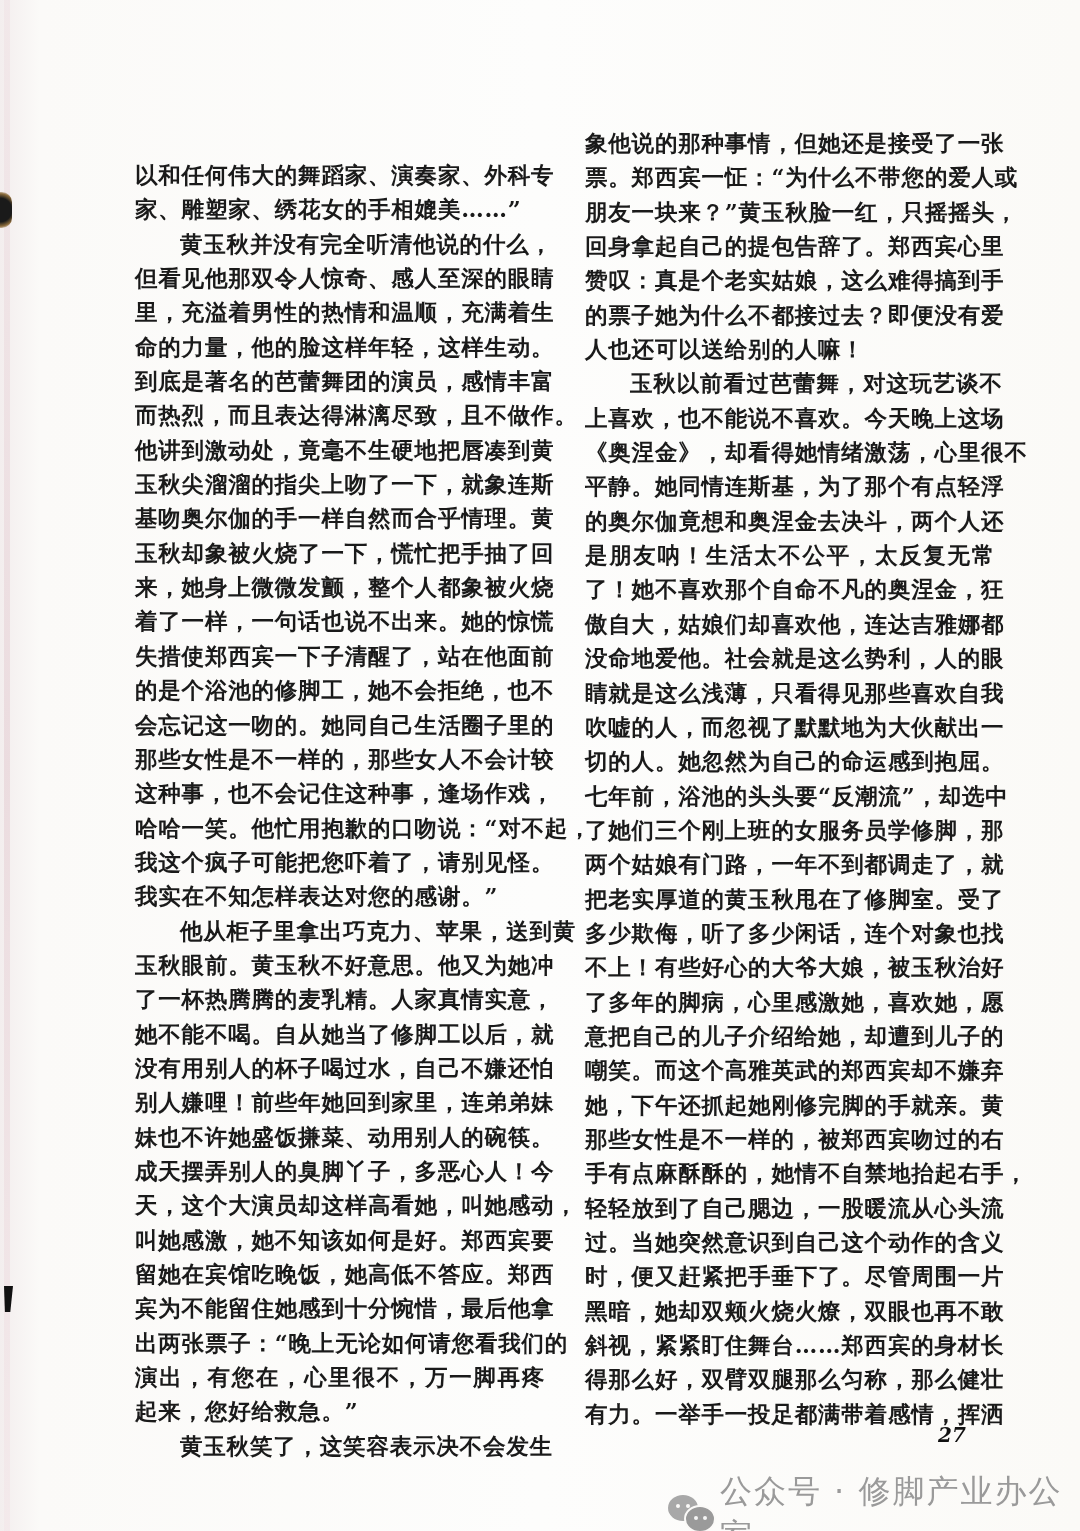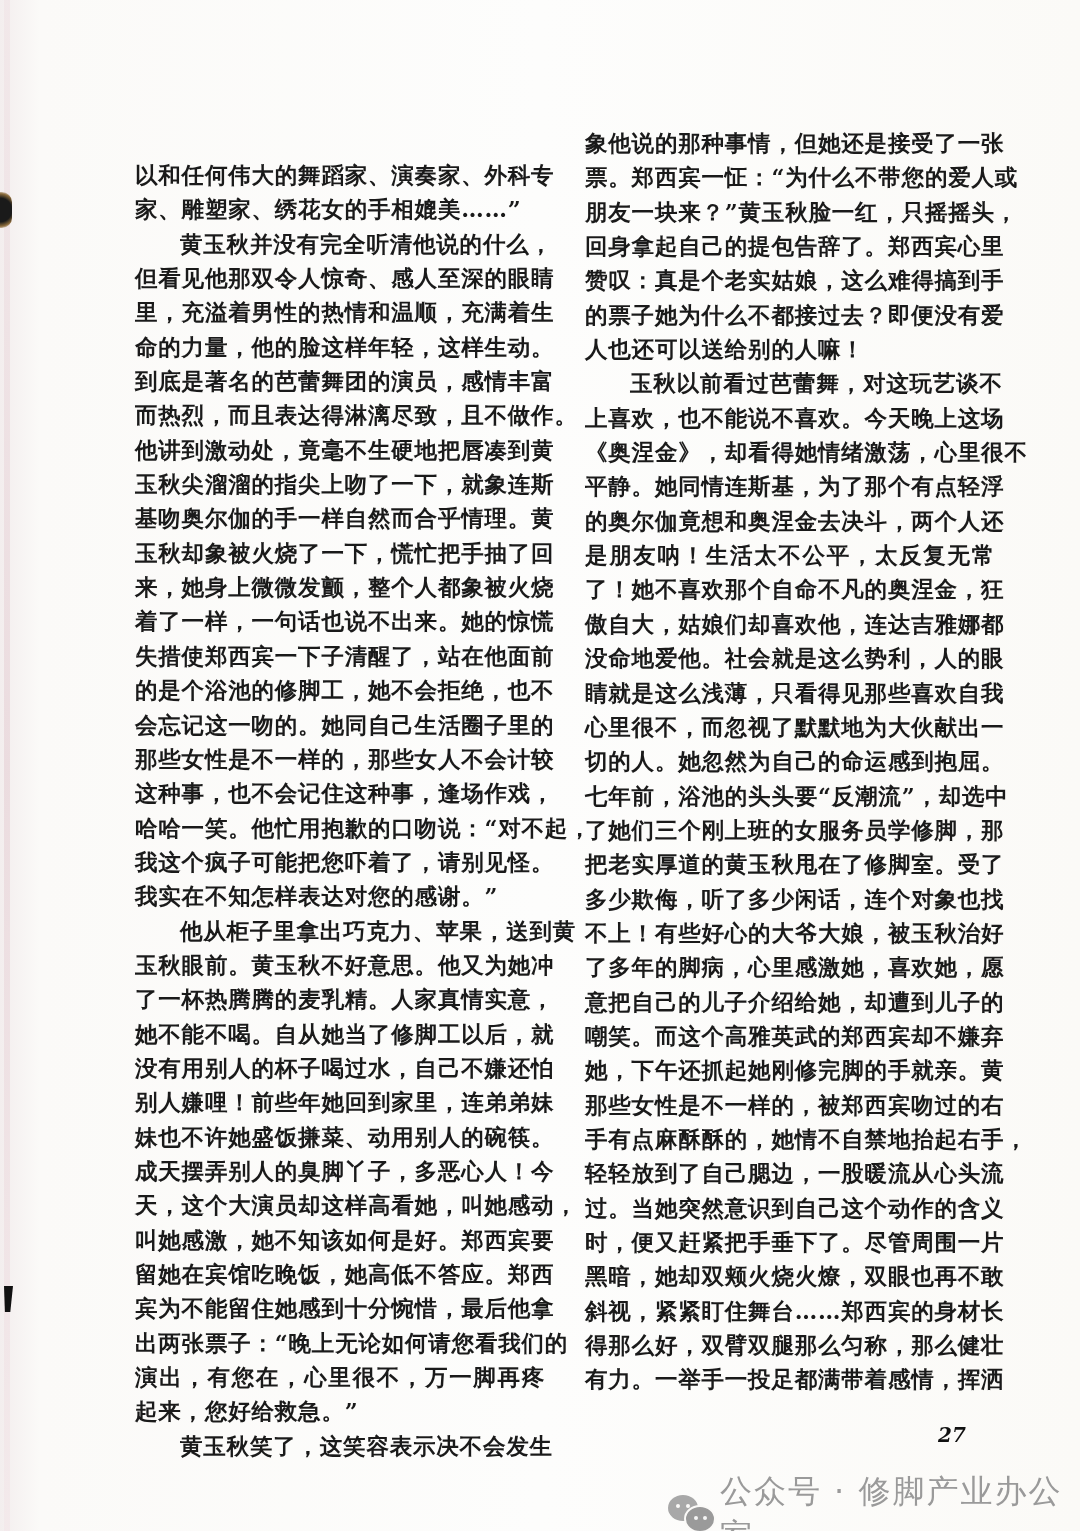--- a/index.html
+++ b/index.html
@@ -163,24 +163,25 @@
       <span class="line indent">玉秋以前看过芭蕾舞，对这玩艺谈不</span>
       <span class="line">上喜欢，也不能说不喜欢。今天晚上这场</span>
       <span class="line">《奥涅金》，却看得她情绪激荡，心里很不</span>
       <span class="line">平静。她同情连斯基，为了那个有点轻浮</span>
       <span class="line">的奥尔伽竟想和奥涅金去决斗，两个人还</span>
       <span class="line">是朋友呐！生活太不公平，太反复无常</span>
       <span class="line">了！她不喜欢那个自命不凡的奥涅金，狂</span>
       <span class="line">傲自大，姑娘们却喜欢他，连达吉雅娜都</span>
       <span class="line">没命地爱他。社会就是这么势利，人的眼</span>
       <span class="line">睛就是这么浅薄，只看得见那些喜欢自我</span>
-      <span class="line">心里很不，而忽视了默默地为大伙献出一</span>
+      <span class="line">吹嘘的人，而忽视了默默地为大伙献出一</span>
       <span class="line">切的人。她忽然为自己的命运感到抱屈。</span>
       <span class="line">七年前，浴池的头头要“反潮流”，却选中</span>
       <span class="line">了她们三个刚上班的女服务员学修脚，那</span>
+      <span class="line">两个姑娘有门路，一年不到都调走了，就</span>
       <span class="line">把老实厚道的黄玉秋甩在了修脚室。受了</span>
       <span class="line">多少欺侮，听了多少闲话，连个对象也找</span>
       <span class="line">不上！有些好心的大爷大娘，被玉秋治好</span>
       <span class="line">了多年的脚病，心里感激她，喜欢她，愿</span>
       <span class="line">意把自己的儿子介绍给她，却遭到儿子的</span>
       <span class="line">嘲笑。而这个高雅英武的郑西宾却不嫌弃</span>
       <span class="line">她，下午还抓起她刚修完脚的手就亲。黄</span>
       <span class="line">那些女性是不一样的，被郑西宾吻过的右</span>
       <span class="line">手有点麻酥酥的，她情不自禁地抬起右手，</span>
       <span class="line">轻轻放到了自己腮边，一股暖流从心头流</span>

